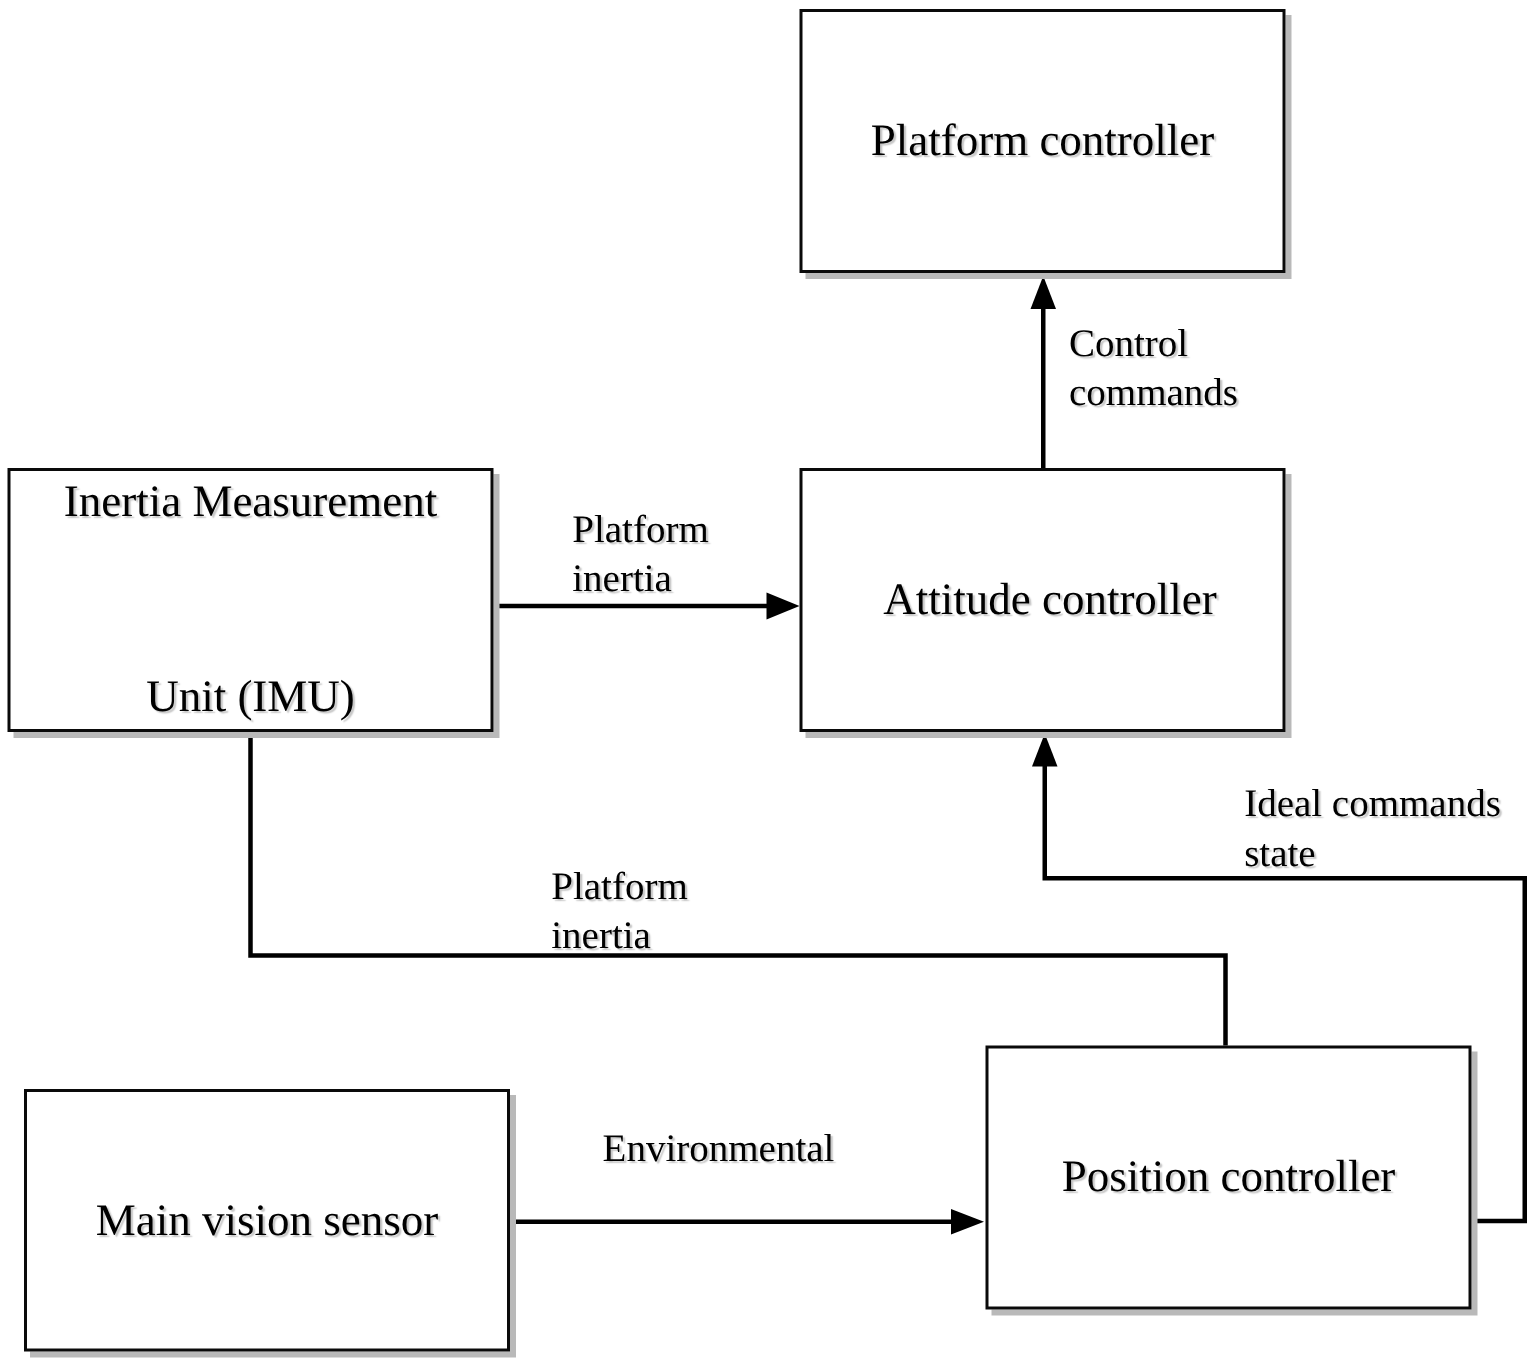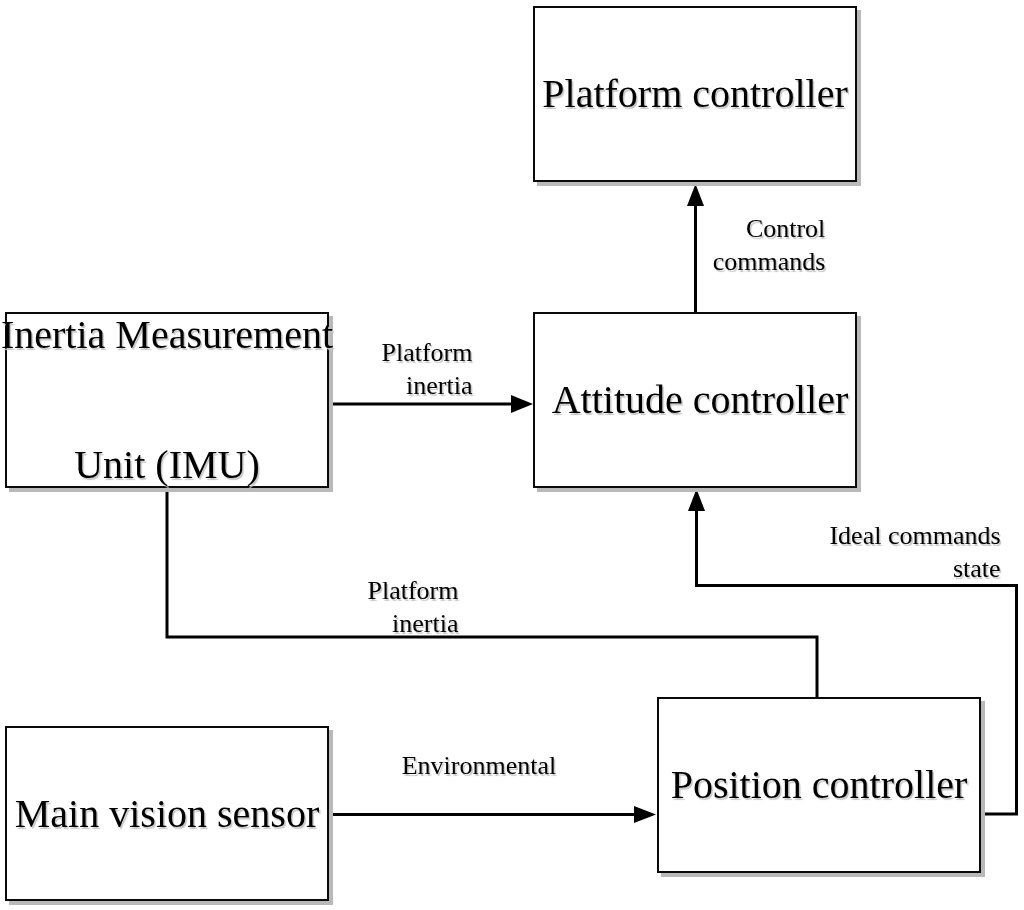--- a/index.html
+++ b/index.html
@@ -36,30 +36,30 @@
     position: absolute;
     box-sizing: border-box;
     background: var(--box-fill, #ffffff);
     border: 2.5px solid var(--box-border, #0a0a0a);
     box-shadow: 4px 4px 0 var(--shadow-color, #b9b9b9);
     display: flex;
     flex-direction: column;
     align-items: center;
     justify-content: center;
     text-align: center;
-    font-size: 40px;
+    font-size: 30px;
     line-height: 42px;
     color: var(--text-color, #000000);
     text-shadow: 1.5px 1.5px 1px #c6c6c6;
     white-space: nowrap;
   }
   .edge-label {
     position: absolute;
     transform: translateX(-50%);
-    text-align: right;
+    text-align: left;
     font-size: 26px;
     line-height: 33px;
     color: var(--text-color, #000000);
     text-shadow: 1.5px 1.5px 1px #c6c6c6;
     white-space: nowrap;
   }
 </style>
 </head>
 <body>
 
@@ -89,21 +89,21 @@
 
   <div class="node" style="left:5px; top:312px; width:324px; height:176px;justify-content:space-between;">
     <span>Inertia Measurement</span>
     <span>Unit (IMU)</span>
   </div>
 
   <div class="node" style="left:533px; top:312px; width:324px; height:176px;padding-left:10px;">
     <span>Attitude controller</span>
   </div>
 
-  <div class="node" style="left:5px; top:726px; width:324px; height:175px;font-family:Liberation Serif, serif;">
+  <div class="node" style="left:16px; top:726px; width:324px; height:175px;font-family:Liberation Serif, serif;">
     <span>Main vision sensor</span>
   </div>
 
   <div class="node" style="left:657px; top:697px; width:324px; height:176px;">
     <span>Position controller</span>
   </div>
 
   <div class="edge-label" style="left:427px; top:336px;">
     <div>Platform</div>
     <div>inertia</div>

